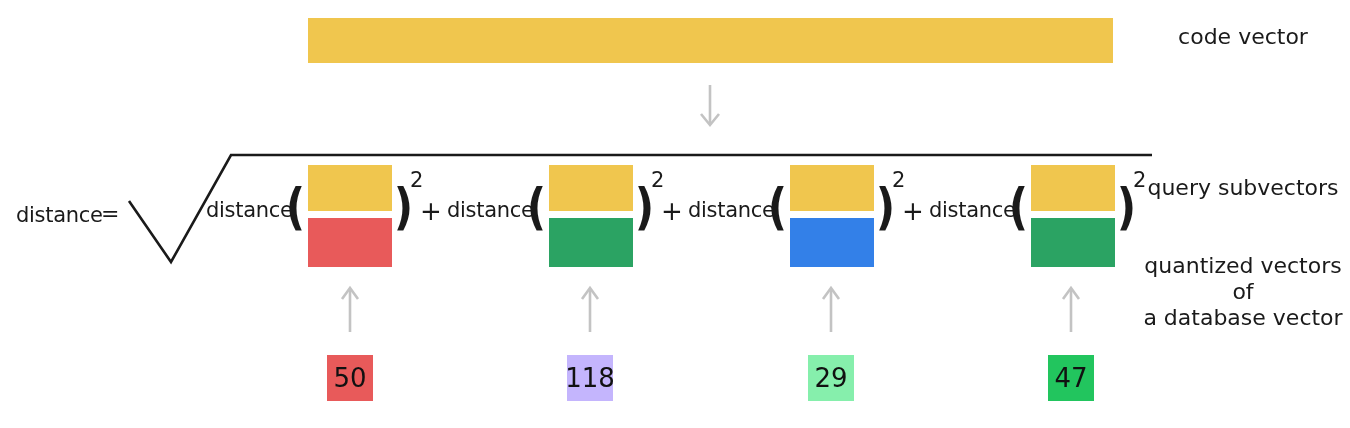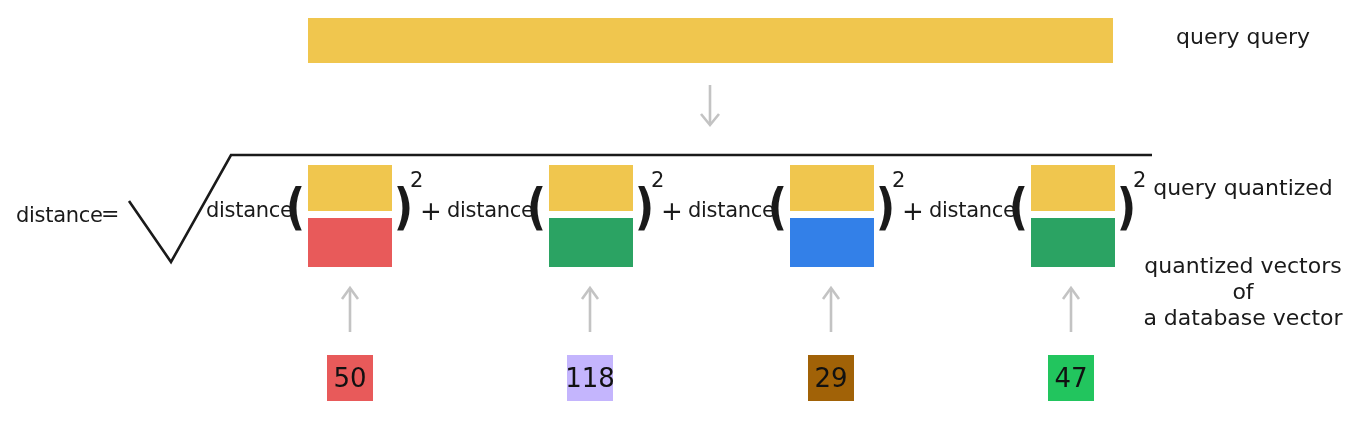--- a/index.html
+++ b/index.html
@@ -133,27 +133,27 @@
     <line x1="11" y1="7" x2="11" y2="50" stroke="var(--arrow)" stroke-width="2.6"></line>
     <polyline points="3,17 11,6 19,17" fill="none" stroke="var(--arrow)" stroke-width="2.6"></polyline>
   </svg>
 
   <div class="abs pqbox b1" style="background: rgb(232, 90, 90);">
     <span>50</span>
   </div>
   <div class="abs pqbox b2" style="background: #c4b5fd; justify-content: center;">
     <span>118</span>
   </div>
-  <div class="abs pqbox b3" style="background: #a16207;">
+  <div class="abs pqbox b3" style="background: #86efac;">
     <span>29</span>
   </div>
   <div class="abs pqbox b4" style="background: #22c55e;">
     <span>47</span>
   </div>
 
-  <div class="abs side sl-qv">query query</div>
-  <div class="abs side sl-qs">query quantized</div>
+  <div class="abs side sl-qv">code vector</div>
+  <div class="abs side sl-qs">query subvectors</div>
   <div class="abs side sl-quant">
     <div>quantized vectors of</div>
     <div>a database vector</div>
   </div>
 
 </div>
 
 </body></html>

